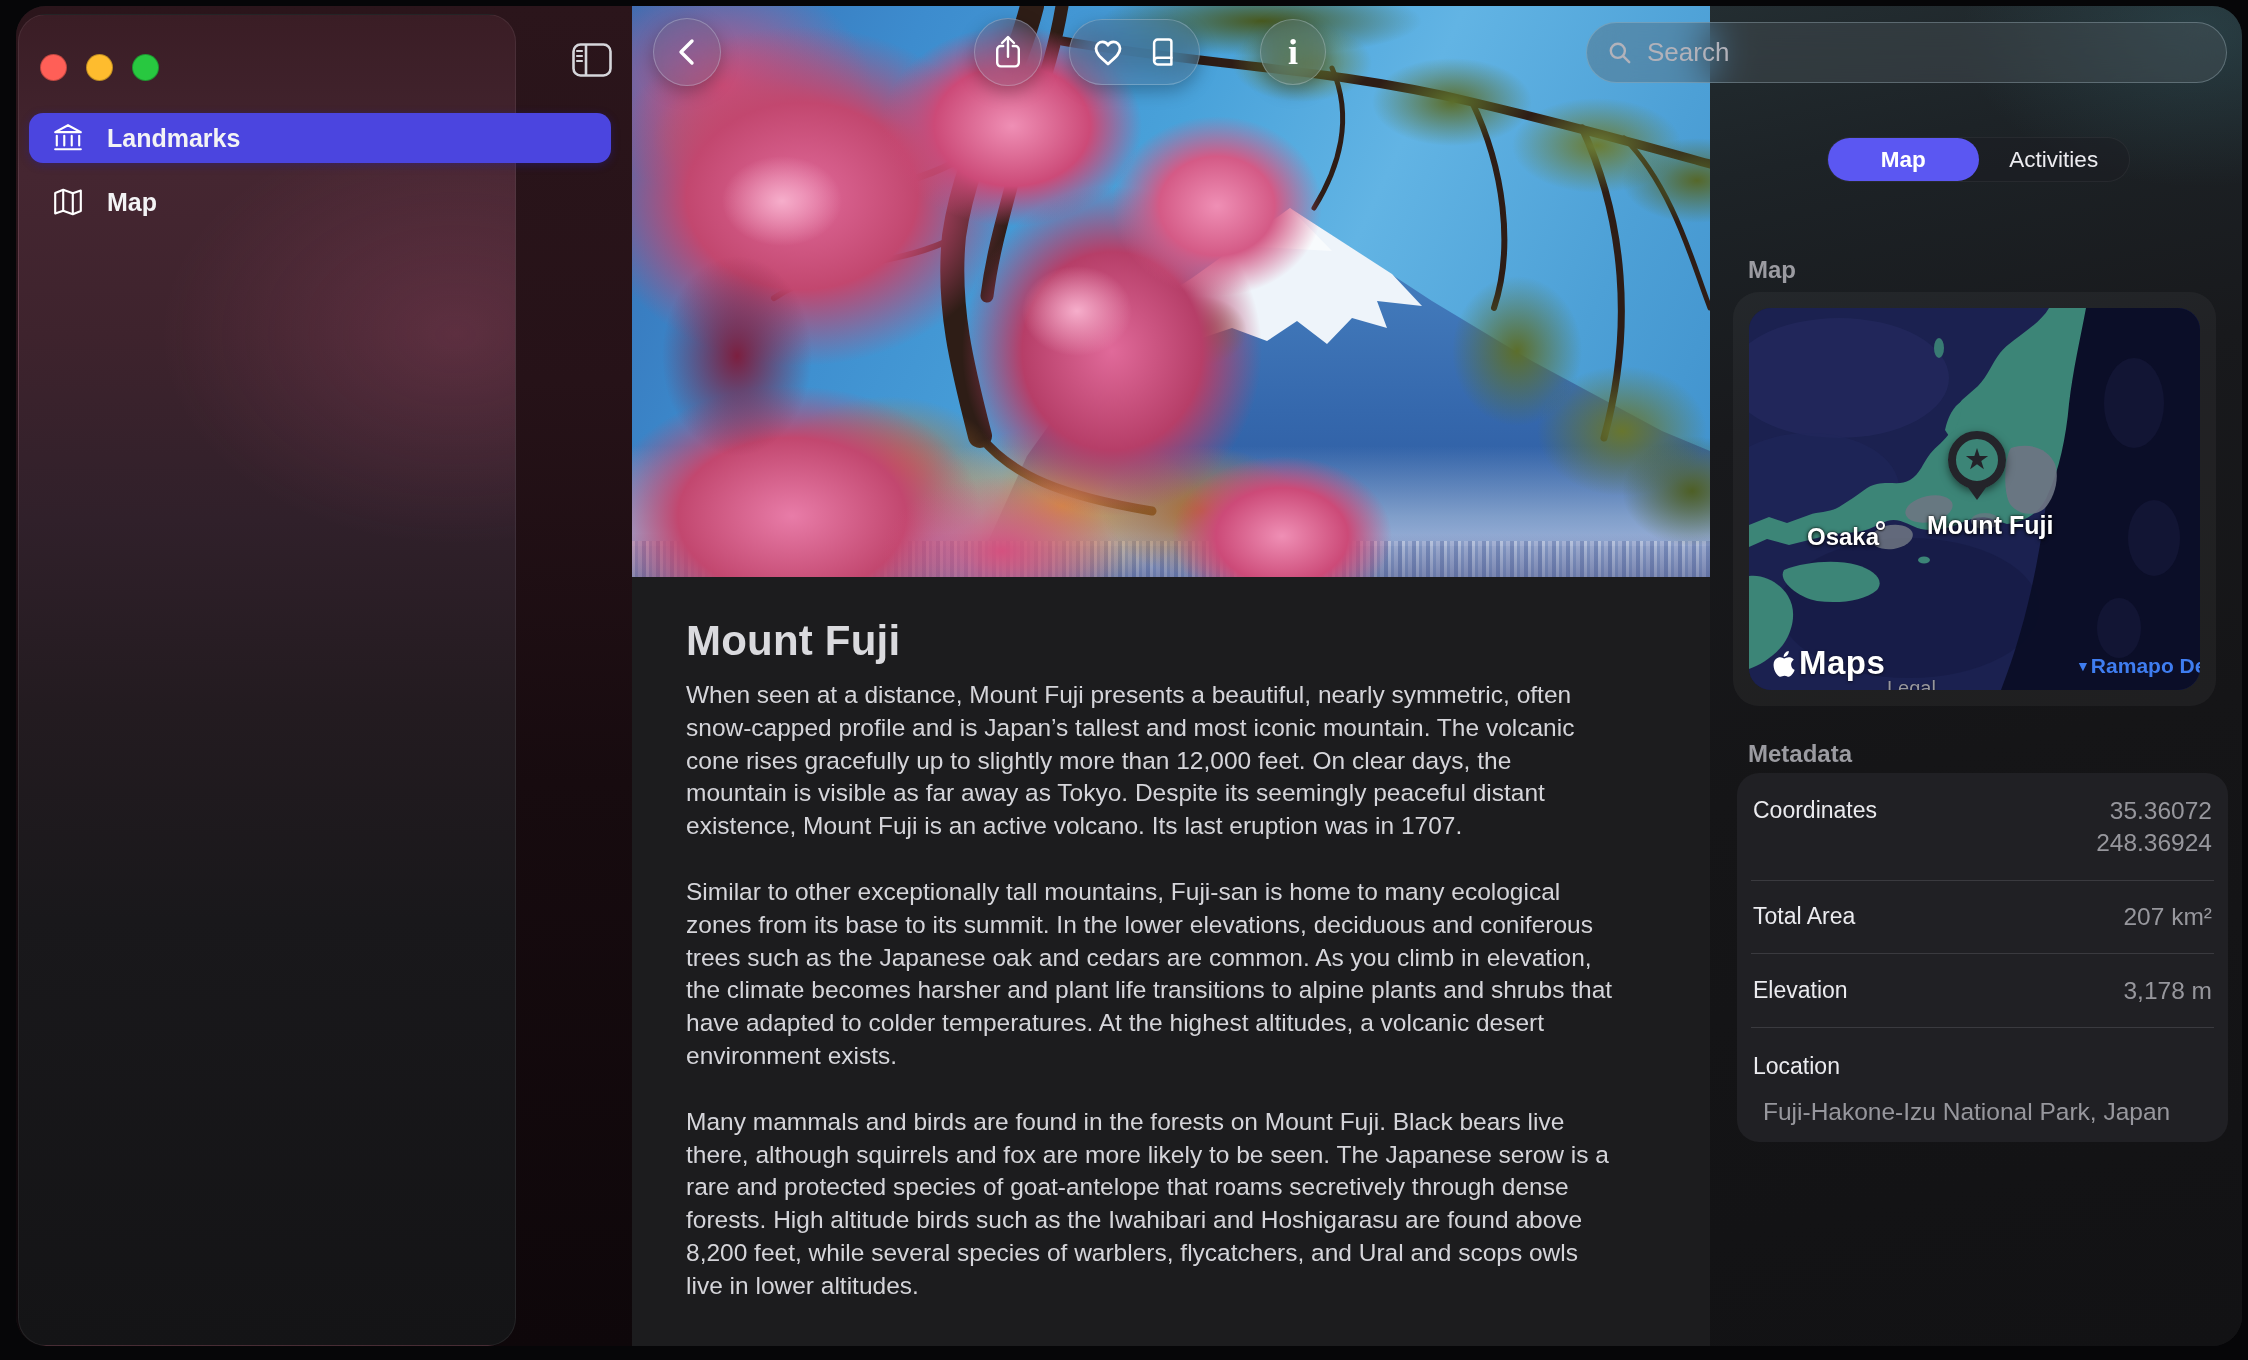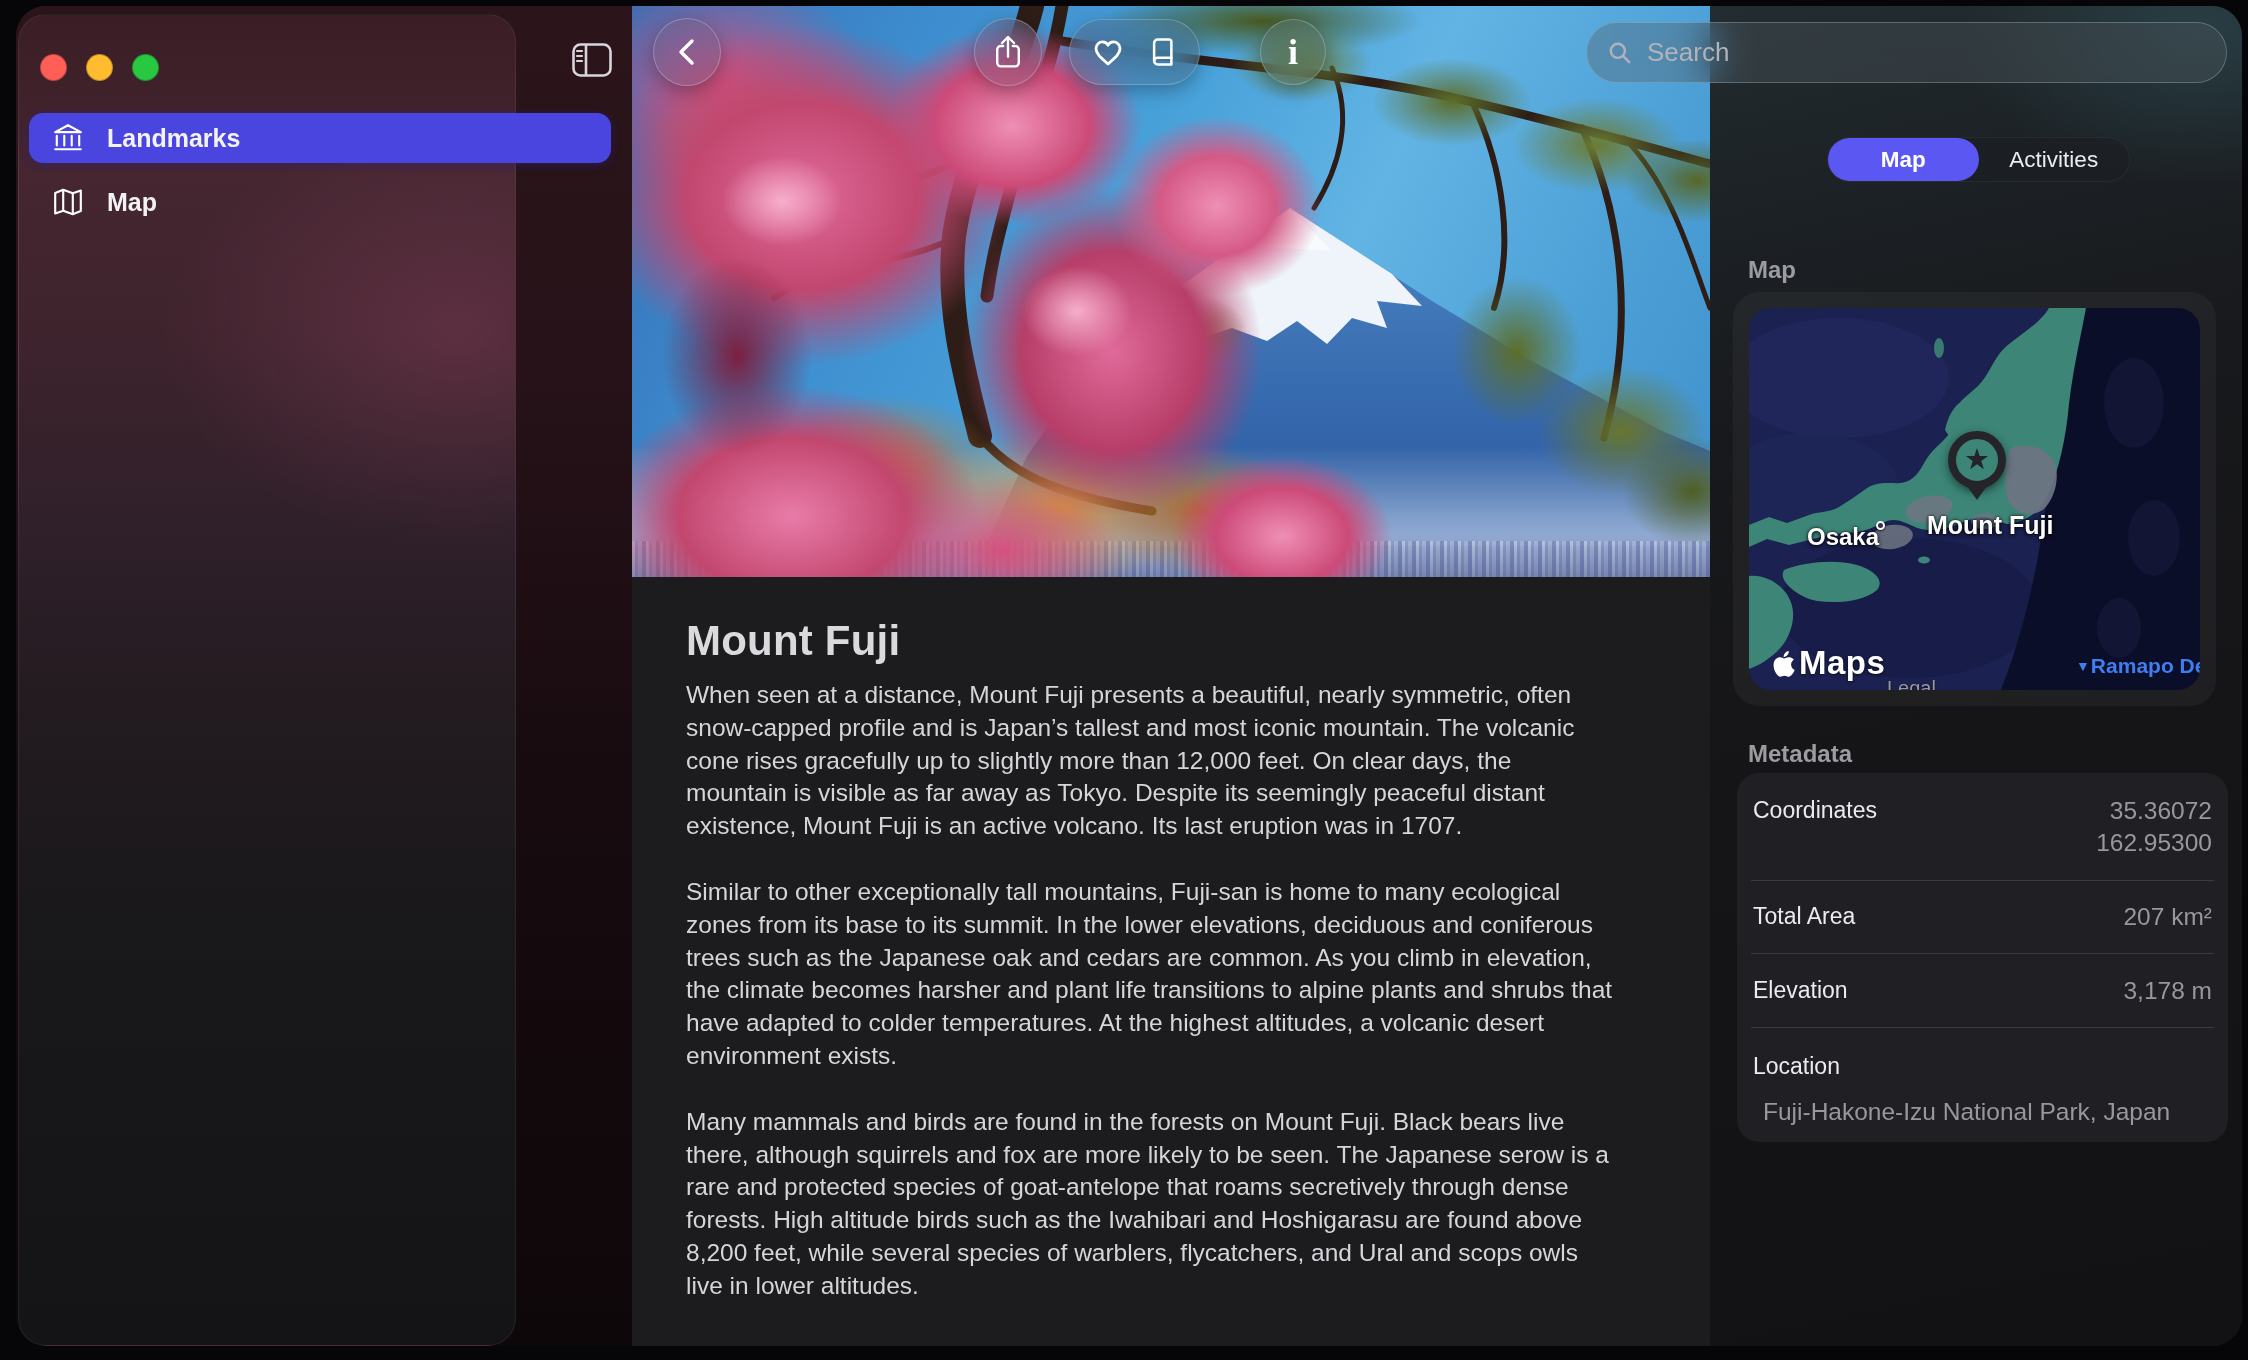--- a/index.html
+++ b/index.html
@@ -334,21 +334,21 @@
       </div>
     </div>
 
     <div class="sechead" style="top:734px;">Metadata</div>
 
     <div class="metacard">
 
       <div class="mrow" style="top:0;height:107px;">
         <span class="mlabel" style="top:24px;">Coordinates</span>
         <span class="mval" style="top:24px;">35.36072</span>
-        <span class="mval" style="top:56px;">162.95300</span>
+        <span class="mval" style="top:56px;">248.36924</span>
       </div>
       <div class="mdiv" style="top:107px;"></div>
 
       <div class="mrow" style="top:107px;height:73px;">
         <span class="mlabel" style="top:23px;">Total Area</span>
         <span class="mval" style="top:23px;">207 km²</span>
       </div>
       <div class="mdiv" style="top:180px;"></div>
 
       <div class="mrow" style="top:180px;height:74px;">

